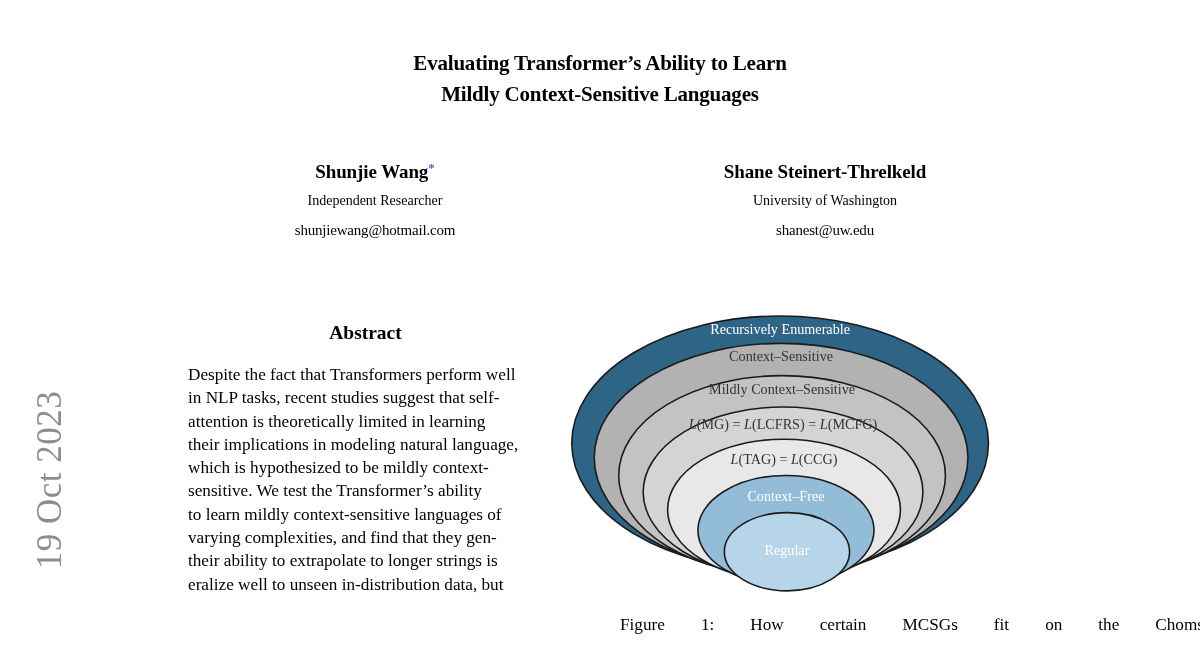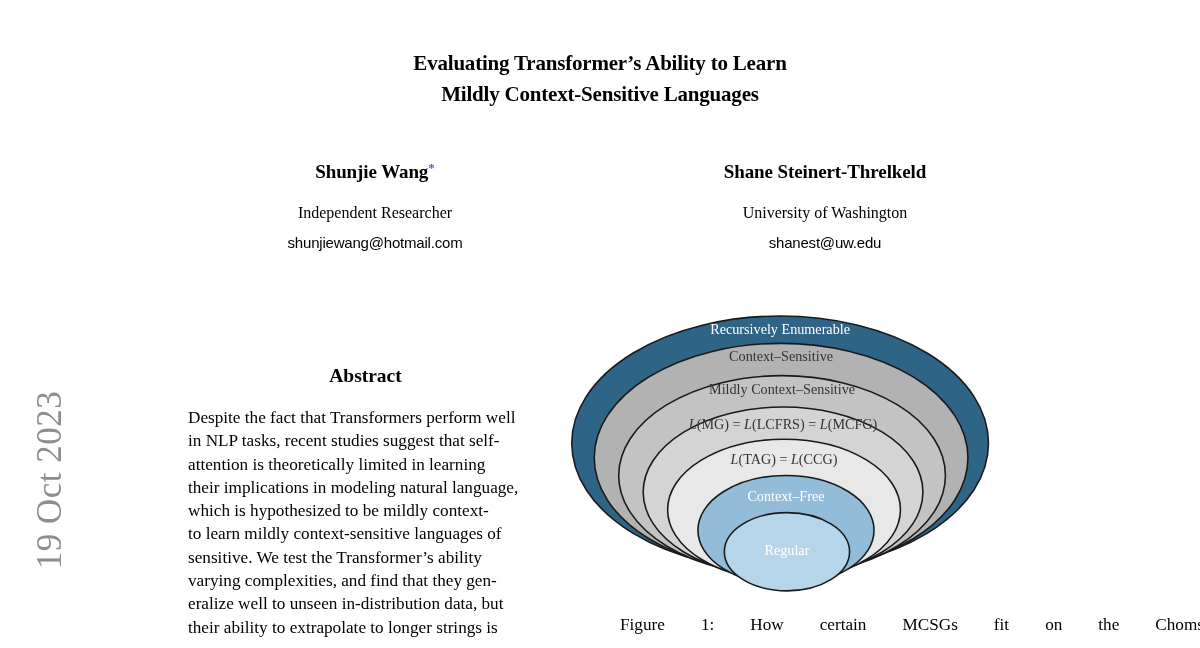--- a/index.html
+++ b/index.html
@@ -72,45 +72,44 @@
     font-weight: bold;
     letter-spacing: -0.1px;
   }
   .author-footnote {
     color: #5a5ac0;
     font-size: 13px;
     vertical-align: super;
     font-weight: bold;
   }
   .author-affil {
-    font-size: 16px;
+    font-size: 14px;
     display: block;
-    margin-top: 15px;
+    margin-top: 3px;
   }
   .author-email {
     display: block;
     margin-top: 5px;
-    font-family: Liberation Sans, sans-serif;
+    font-family: Liberation Serif, serif;
     font-size: 15px;
     letter-spacing: -0.2px;
   }
 
   
   #abstract-section {
     position: absolute;
     left: 188px;
     top: 322px;
     width: 355px;
   }
   #abstract-heading {
     text-align: center;
     font-size: 19.5px;
     font-weight: bold;
     margin-bottom: 19px;
-    margin-top: 43px;
   }
   #abstract-body {
     font-size: 17.2px;
     line-height: 23.3px;
     text-align: justify;
     text-justify: inter-word;
     hyphens: none;
   }
   #abstract-body .aline {
     display: block;
@@ -179,25 +178,25 @@
 </div>
 
 <div id="abstract-section">
   <div id="abstract-heading">Abstract</div>
   <div id="abstract-body">
     <span class="aline">Despite the fact that Transformers perform well</span>
     <span class="aline">in NLP tasks, recent studies suggest that self-</span>
     <span class="aline">attention is theoretically limited in learning</span>
     <span class="aline">their implications in modeling natural language,</span>
     <span class="aline">which is hypothesized to be mildly context-</span>
+    <span class="aline">sensitive.  We test the Transformer’s ability</span>
     <span class="aline">to learn mildly context-sensitive languages of</span>
-    <span class="aline">sensitive.  We test the Transformer’s ability</span>
     <span class="aline">varying complexities, and find that they gen-</span>
+    <span class="aline">their ability to extrapolate to longer strings is</span>
     <span class="aline">eralize well to unseen in-distribution data, but</span>
-    <span class="aline">their ability to extrapolate to longer strings is</span>
   </div>
 </div>
 
 <div id="figure-block">
   <div id="figure-svg-wrap">
     <svg id="hierarchy-svg" viewBox="0 0 460 300" width="450" height="300" xmlns="http://www.w3.org/2000/svg">
       <g id="ring-group">
           <ellipse cx="225" cy="143" rx="213" ry="130" fill="#2e6486" stroke="#1a1a1a" stroke-width="1.6"></ellipse>
           <ellipse cx="226" cy="158" rx="191" ry="117" fill="#b2b2b2" stroke="#1a1a1a" stroke-width="1.6"></ellipse>
           <ellipse cx="227" cy="176" rx="167" ry="102" fill="#c3c3c3" stroke="#1a1a1a" stroke-width="1.6"></ellipse>

